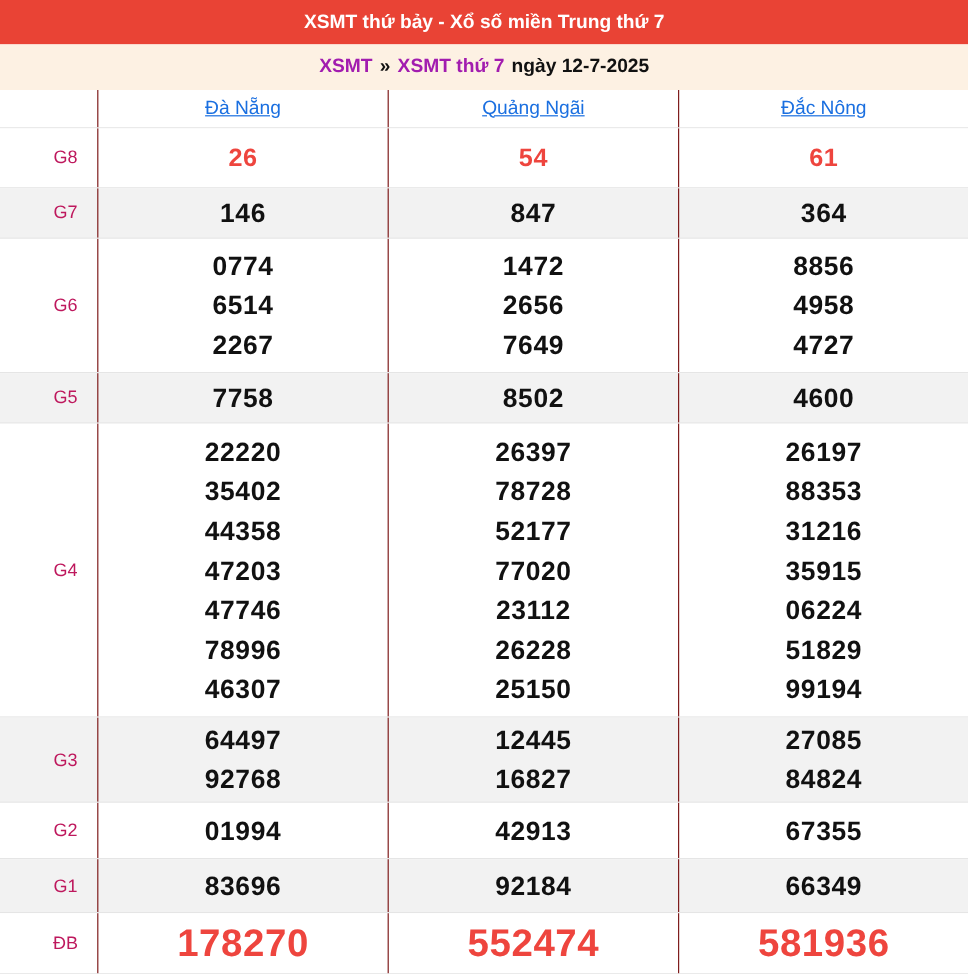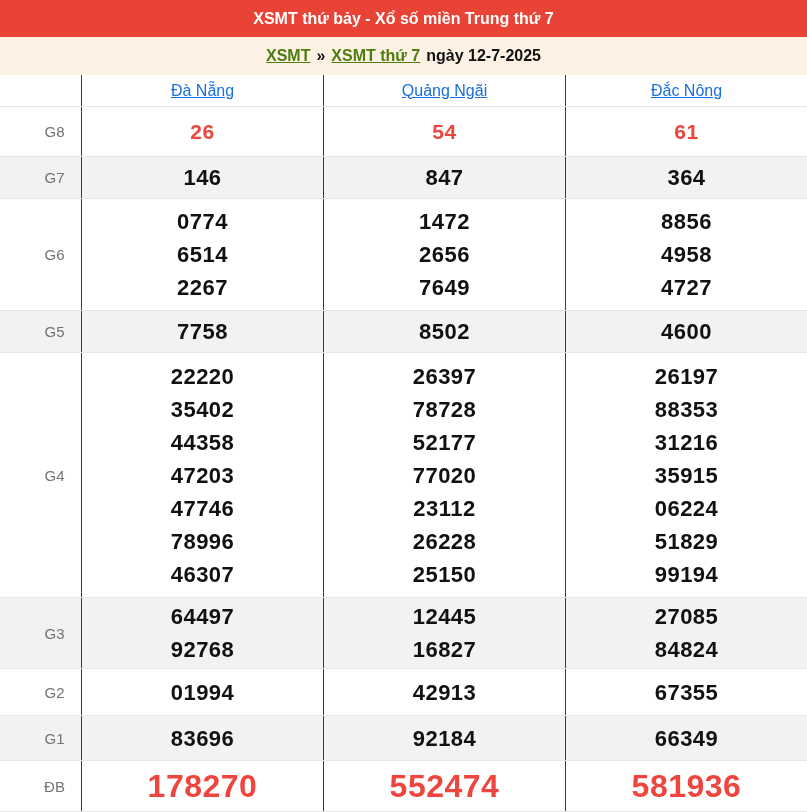--- a/index.html
+++ b/index.html
@@ -22,40 +22,40 @@
 
   
   .breadcrumb {
     background:#fdf1e3;
     height:38px;
     display:flex; align-items:center; justify-content:center;
     font-size:16px; font-weight:bold;
     gap:6px;
   }
   .breadcrumb a.red-link {
-    color:#4d7c0f; text-decoration:underline; cursor:pointer;
+    color:#a21caf; cursor:pointer;
   }
   .breadcrumb .sep { color:#111111; }
   .breadcrumb .date { color:#111111; }
 
   
   .tbl { width:807px; border-collapse:collapse; }
   .row {
     display:flex;
     border-bottom:1px solid #e5e5e5;
     background:#ffffff;
   }
   .row.alt { background:#f2f2f2; }
   .cell {
     display:flex; flex-direction:column;
     align-items:center; justify-content:center;
     border-right:1px solid #7f1d1d;
   }
   .cell:last-child { border-right:none; }
-  .label-cell { width:82px; font-size:15px; color:#737373;padding-left:28px; }
+  .label-cell { width:82px; font-size:15px; color:#be185d;padding-left:28px; }
   .value-cell { flex:1; text-align:center; }
 
   
   .head-row { height:32px; }
   .head-row .value-cell { font-size:16px; }
   .head-row a.blue-link {
     color:#1a6fe0; text-decoration:underline; cursor:pointer; font-weight:normal;
   }
 
   .num-line {

